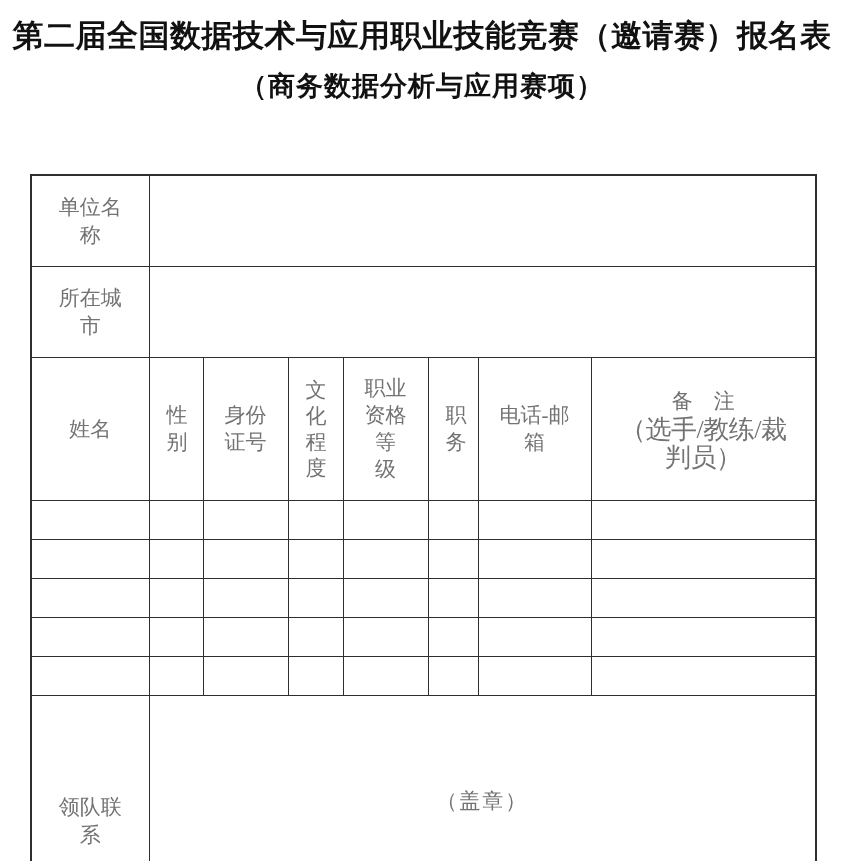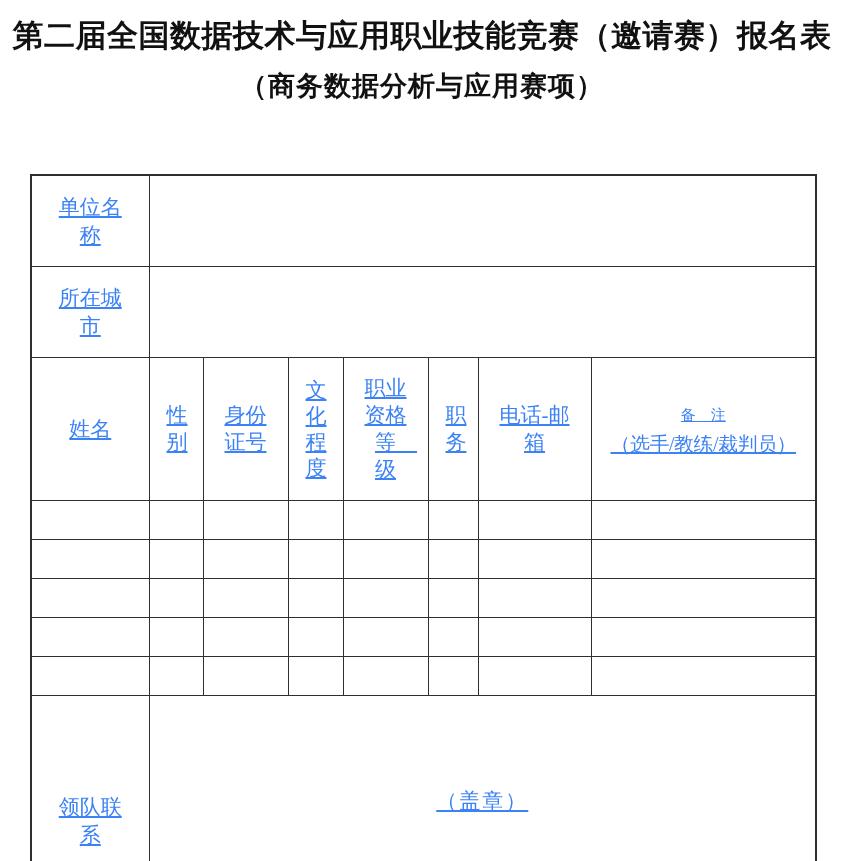--- a/index.html
+++ b/index.html
@@ -45,33 +45,32 @@
     table-layout: fixed;
     border: 2.5px solid #2f2f2f;
   }
   td {
     border: 1.8px solid #2f2f2f;
     box-sizing: border-box;
     padding: 17px;
     font-size: 21px;
     text-align: center;
     vertical-align: middle;
-    color: #3b82f6;
-    text-decoration: underline;
+    color: #737373;
   }
   tr.r-unit    td { height: 53px; }
   tr.r-city    td { height: 39px; margin-left: 8px; }
   tr.r-addr    td { height: 59px; }
   tr.r-head    td { height: 115px; }
   tr.r-data    td { height: 39px; }
   tr.r-opinion td { height: 208px; }
   .stack span { display: block; line-height: 27px; }
   .stack-tight span { display: block; line-height: 26px; }
-  .remark-l1 { display: block; line-height: 30px; font-size: 15px; }
-  .remark-l2 { display: block; line-height: 28px; font-size: 20px; letter-spacing: -0.5px; }
+  .remark-l1 { display: block; line-height: 30px; font-size: 21px; }
+  .remark-l2 { display: block; line-height: 28px; font-size: 26px; letter-spacing: -0.5px; }
   .opinion-cell { vertical-align: top; }
   .opinion-body {
     display: flex;
     flex-direction: column;
     align-items: center;
     height: 204px;
     margin-top: 12px;
   }
   .seal-text { margin-top: 62px; font-size: 21px; letter-spacing: 2px; }
   .date-line {

